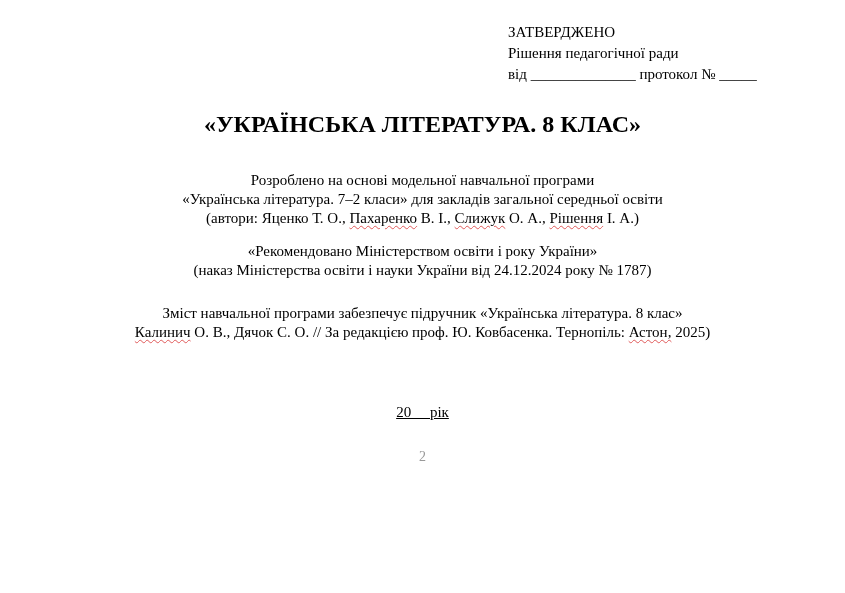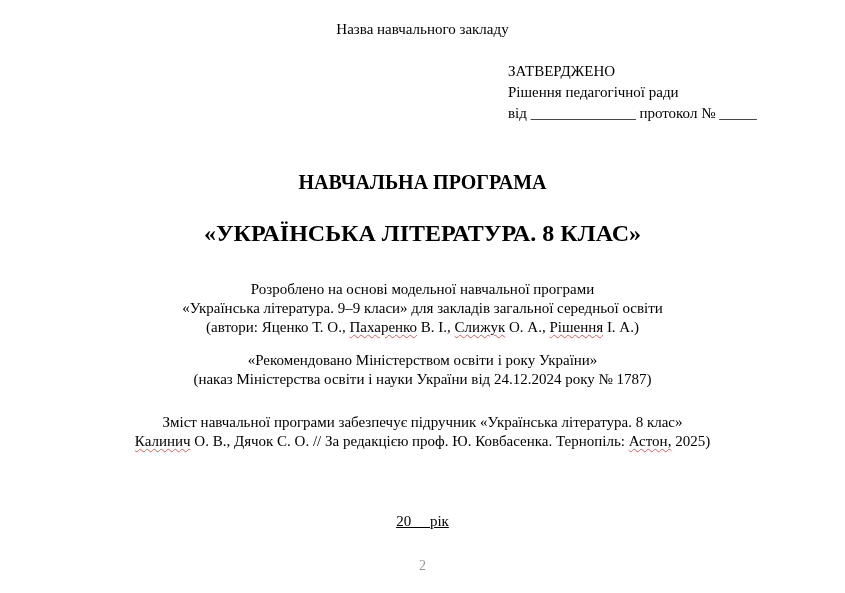--- a/index.html
+++ b/index.html
@@ -64,34 +64,32 @@
     text-decoration-thickness: 1px;
     text-underline-offset: 2px;
     text-align: center;
   }
 </style>
 </head>
 <body>
 
 <div class="page">
 
-  <div class="institution">Назва навчального закладу</div>
 
   <div class="approval">
     <div>ЗАТВЕРДЖЕНО</div>
     <div>Рішення педагогічної ради</div>
     <div>від ______________ протокол № _____</div>
   </div>
 
-  <div class="title1">НАВЧАЛЬНА ПРОГРАМА</div>
   <div class="title2">«УКРАЇНСЬКА ЛІТЕРАТУРА. 8 КЛАС»</div>
 
   <div class="para basis">
     <div>Розроблено на основі модельної навчальної програми</div>
-    <div>«Українська література. 9–9 класи» для закладів загальної середньої освіти</div>
+    <div>«Українська література. 7–2 класи» для закладів загальної середньої освіти</div>
     <div><span>(автори: Яценко Т. О., </span><span class="sp">Пахаренко</span><span> В. І., </span><span class="sp">Слижук</span><span> О. А., </span><span class="sp">Рішення</span><span> І. А.)</span></div>
   </div>
 
   <div class="para recommendation">
     <div>«Рекомендовано Міністерством освіти і року України»</div>
     <div>(наказ Міністерства освіти і науки України від 24.12.2024 року № 1787)</div>
   </div>
 
   <div class="para textbook">
     <div>Зміст навчальної програми забезпечує підручник «Українська література. 8 клас»</div>

